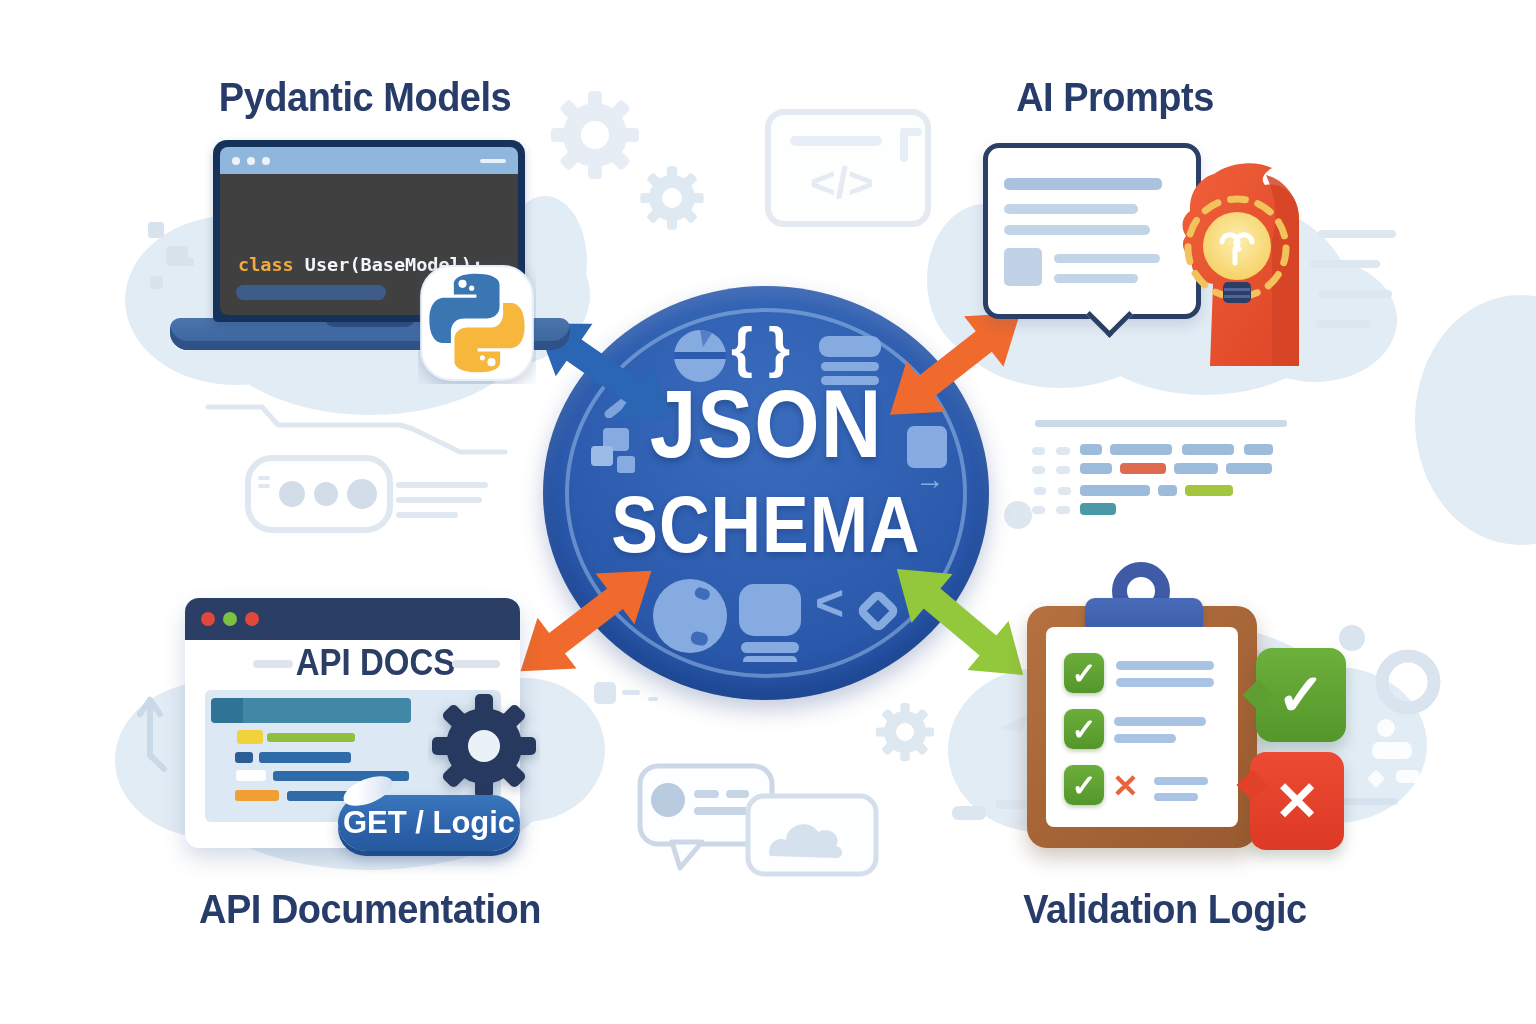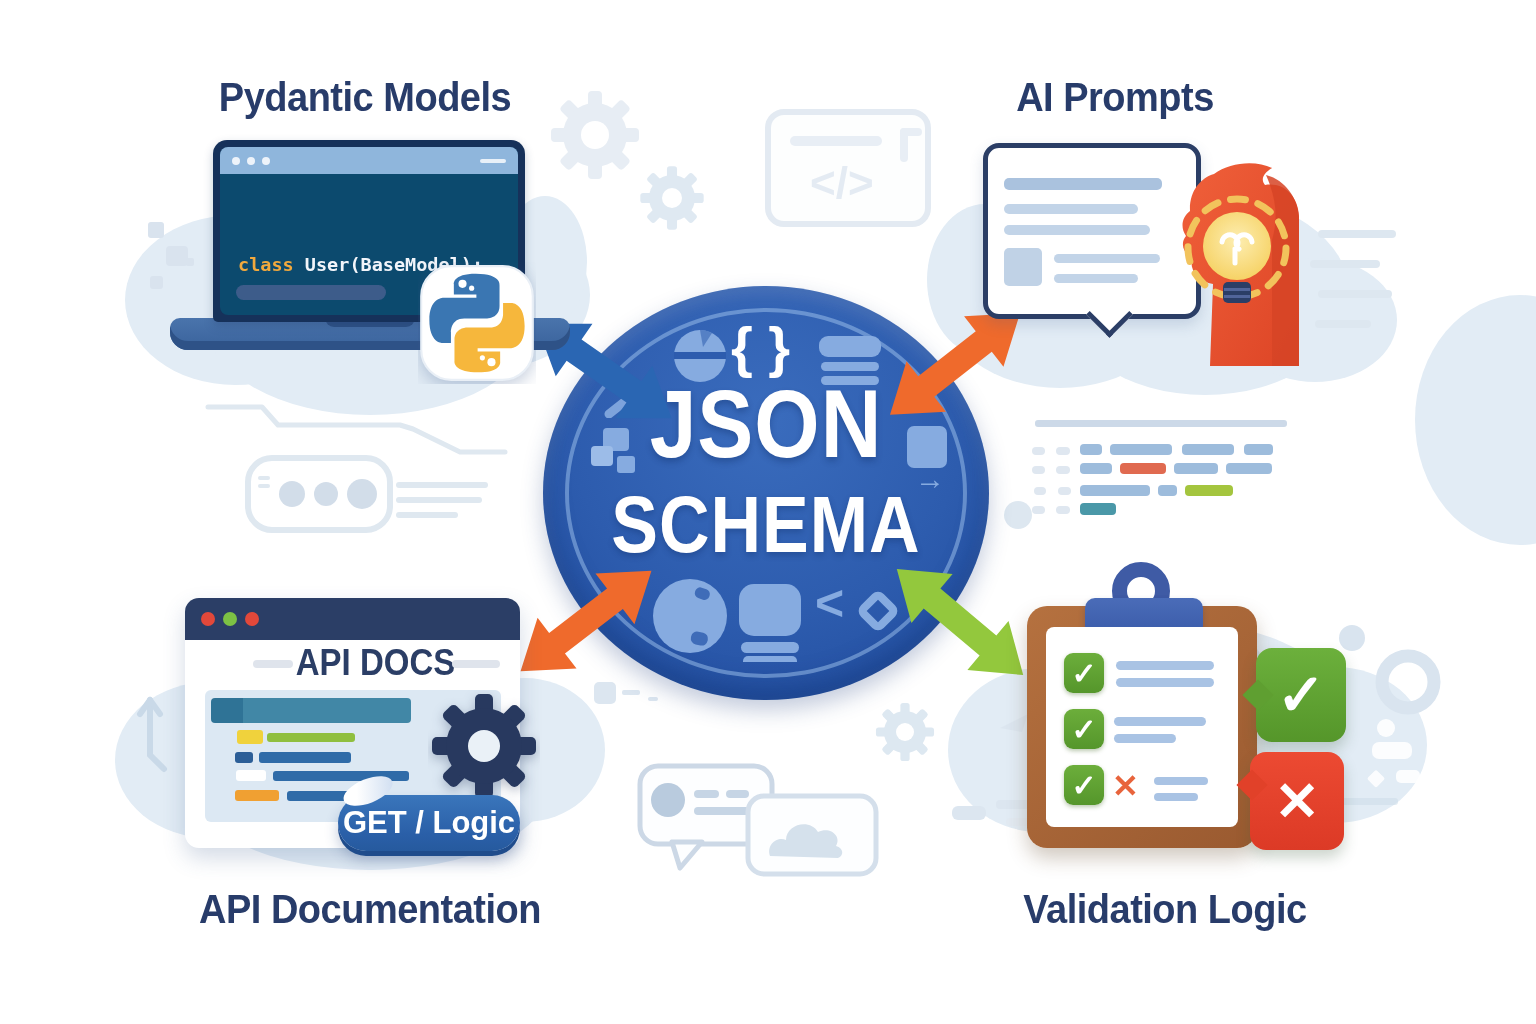--- a/index.html
+++ b/index.html
@@ -21,21 +21,21 @@
   .center-text .l2{font-size:70px;line-height:84px;letter-spacing:1px;}
   .cicon{position:absolute;color:#86abe0;}
   .glyph{font-weight:700;}
   
   .laptop{position:absolute;left:170px;top:140px;width:400px;height:215px;}
   .laptop .base{position:absolute;left:0;top:178px;width:400px;height:32px;border-radius:10px 10px 18px 18px;
      background:linear-gradient(#4a74ac,#39629b);box-shadow:inset 0 -9px 0 #2e5287;}
   .laptop .notch{position:absolute;left:155px;top:178px;width:90px;height:9px;background:#2e5287;border-radius:0 0 9px 9px;}
   .laptop .screen{position:absolute;left:43px;top:0;width:312px;height:182px;background:#16315a;
      border-radius:14px 14px 5px 5px;padding:7px;box-sizing:border-box;box-shadow:0 4px 10px rgba(30,55,100,.25);}
-  .laptop .inner{width:100%;height:100%;background:#0c4a6e;border-radius:8px;overflow:hidden;position:relative;}
+  .laptop .inner{width:100%;height:100%;background:#404040;border-radius:8px;overflow:hidden;position:relative;}
   .laptop .titlebar{height:27px;background:#8fb6dc;display:flex;align-items:center;padding:0 12px;}
   .laptop .dot{width:8px;height:8px;border-radius:50%;background:#edf3fa;margin-right:7px;}
   .laptop .tbdash{margin-left:auto;width:26px;height:4px;border-radius:2px;background:#e8f0f8;}
   .code{position:absolute;left:18px;top:40px;font-family:"DejaVu Sans Mono",monospace;
         font-weight:700;font-size:18.5px;line-height:31px;color:#f2f5fa;white-space:pre;}
   .code .kw{color:#f2a93d;}
   .laptop .pill1{position:absolute;left:16px;top:138px;width:150px;height:15px;border-radius:8px;background:#3d5c8a;}
   .laptop .pill2{position:absolute;left:228px;top:138px;width:66px;height:15px;border-radius:8px;background:#3d5c8a;}
   
   .ai-bubble{position:absolute;left:983px;top:143px;width:208px;height:166px;background:#fff;

